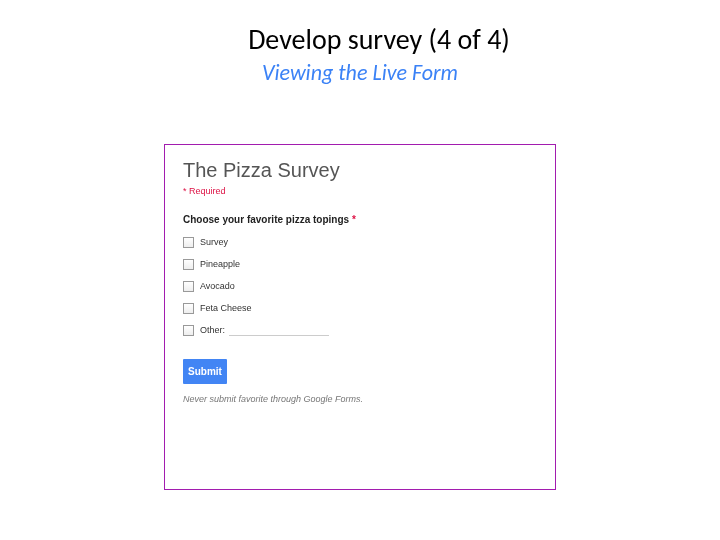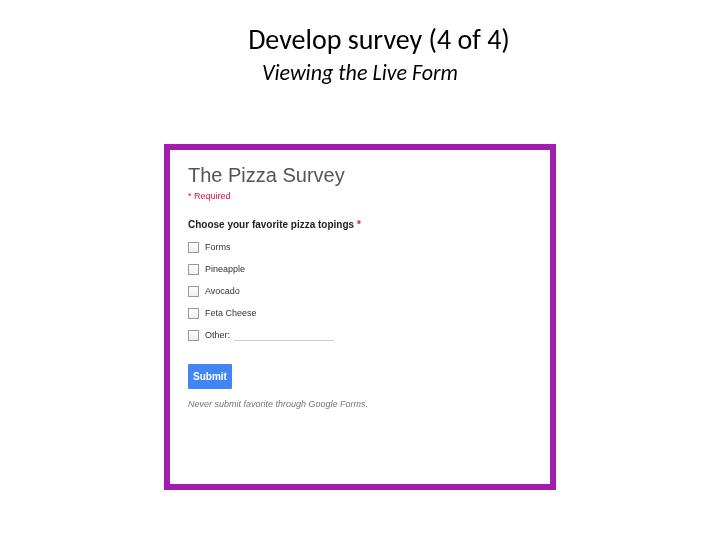--- a/index.html
+++ b/index.html
@@ -16,30 +16,30 @@
       font-weight: 400;
       color: #000;
       padding-top: 22px;
       margin-left: 38px;
     }
     .slide-subtitle {
       text-align: center;
       font-size: 22px;
       font-style: italic;
       font-weight: 400;
-      color: #000000;
+      color: #3b82f6;
       margin-top: 2px;
     }
     .form-container {
       position: absolute;
       left: 164px;
       top: 144px;
       width: 392px;
       height: 346px;
-      border: 6px solid #a21caf;
+      border: 1px solid #a21caf;
       background: #fff;
       padding: 14px 18px 12px 18px;
       font-family: Arial, sans-serif;
     }
     .form-title {
       font-size: 20px;
       color: #555;
       font-weight: 400;
       margin-bottom: 4px;
     }
@@ -110,21 +110,21 @@
 <div class="form-container">
   <div class="form-title">The Pizza Survey</div>
   <div class="required-note">* Required</div>
 
   <div class="question-label">
     <span>Choose your favorite pizza topings </span><span class="asterisk">*</span>
   </div>
 
   <div class="option-row">
     <div class="checkbox"></div>
-    <span class="option-label">Forms</span>
+    <span class="option-label">Survey</span>
   </div>
   <div class="option-row">
     <div class="checkbox"></div>
     <span class="option-label">Pineapple</span>
   </div>
   <div class="option-row">
     <div class="checkbox"></div>
     <span class="option-label">Avocado</span>
   </div>
   <div class="option-row">

